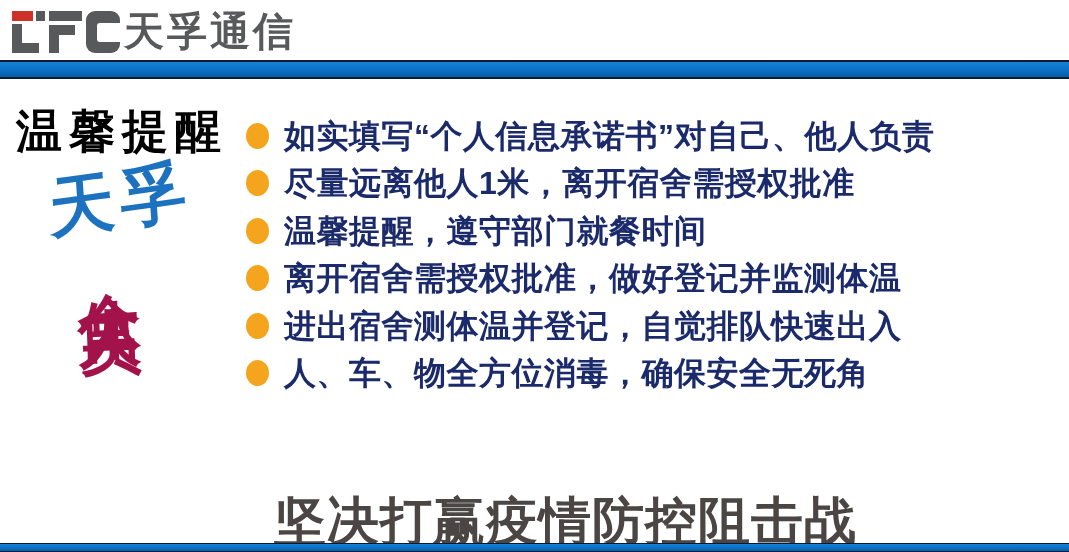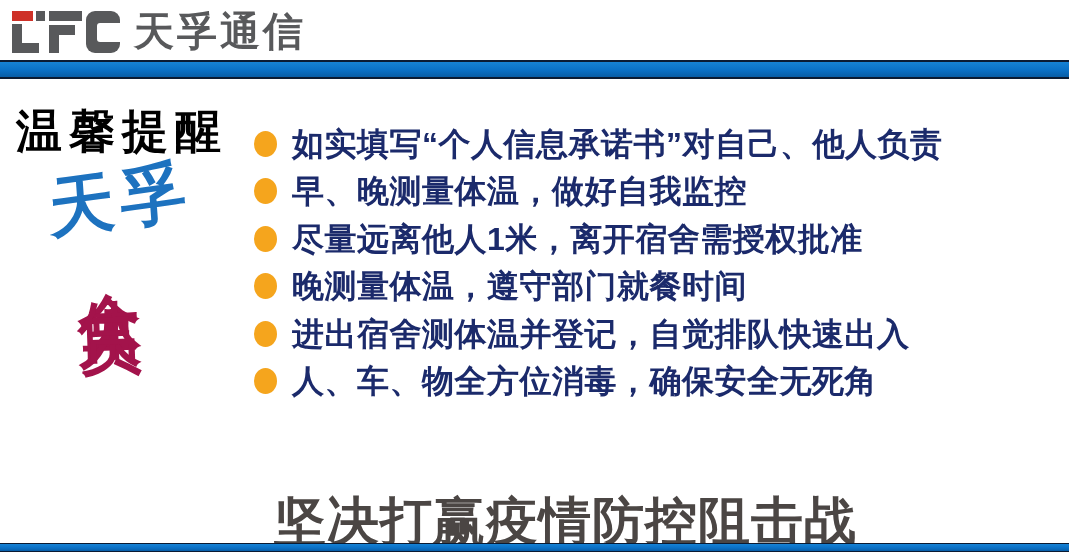--- a/index.html
+++ b/index.html
@@ -23,21 +23,20 @@
   .g1 .seg-tr{left:24px;top:2px;width:9px;height:10px;}
   .g1 .seg-stem{left:0;top:15px;width:10px;height:29px;}
   .g1 .seg-foot{left:0;top:34px;width:27px;height:10px;}
   .g2 .seg-top{left:0;top:2px;width:33px;height:10px;}
   .g2 .seg-mid{left:0;top:16px;width:26px;height:10px;}
   .g2 .seg-stem{left:0;top:16px;width:10px;height:28px;}
   .g3{width:34px;}
   .g3 .seg-c{left:0;top:2px;width:34px;height:42px;border-radius:9px;}
   .g3 .seg-hole{left:11px;top:14px;width:23px;height:19px;background:#fff;border-radius:3px 0 0 3px;}
   .company{
-    margin-left:10px;
     font-size:40px;font-weight:bold;line-height:44px;
     color:var(--logo-gray);letter-spacing:3px;white-space:nowrap;
   }
   
   .bar{
     position:absolute;left:0;width:1069px;
     background:linear-gradient(to bottom,#1682d4 0%,var(--accent-blue) 55%,#085da6 100%);
     border-top:2px solid var(--bar-edge);border-bottom:2px solid var(--bar-edge);
     box-sizing:border-box;
   }
@@ -57,21 +56,21 @@
     transform:rotate(-8deg) skewX(-4deg);transform-origin:left top;
   }
   .audience{
     position:absolute;left:76px;top:164px;
     writing-mode:vertical-rl;text-orientation:upright;
     font-size:62px;font-weight:bold;color:var(--audience-crimson);
     letter-spacing:8px;line-height:1;
     transform:rotate(-2deg);
   }
   .reminder-list{
-    position:absolute;left:238px;top:25px;margin:16px;padding:0;list-style:none;
+    position:absolute;left:238px;top:25px;margin:8px;padding:0;list-style:none;
   }
   .reminder{
     display:flex;align-items:center;height:47.5px;
   }
   .bullet{
     flex:0 0 auto;width:23px;height:26px;border-radius:50%;
     background:var(--bullet-orange);margin-right:15px;
   }
   .rtext{
     font-size:32px;font-weight:bold;color:var(--text-navy);
@@ -113,29 +112,29 @@
   <div class="title">温馨提醒</div>
   <div class="brand">天孚</div>
   <div class="audience">全体人员</div>
   <ul class="reminder-list">
       <li class="reminder">
         <span class="bullet"></span>
         <span class="rtext">如实填写“个人信息承诺书”对自己、他人负责</span>
       </li>
       <li class="reminder">
         <span class="bullet"></span>
-        <span class="rtext">早、晚测量体温，做好自我监控</span>
-      </li>
-      <li class="reminder">
-        <span class="bullet"></span>
         <span class="rtext">尽量远离他人1米，离开宿舍需授权批准</span>
       </li>
       <li class="reminder">
         <span class="bullet"></span>
-        <span class="rtext">晚测量体温，遵守部门就餐时间</span>
+        <span class="rtext">温馨提醒，遵守部门就餐时间</span>
+      </li>
+      <li class="reminder">
+        <span class="bullet"></span>
+        <span class="rtext">离开宿舍需授权批准，做好登记并监测体温</span>
       </li>
       <li class="reminder">
         <span class="bullet"></span>
         <span class="rtext">进出宿舍测体温并登记，自觉排队快速出入</span>
       </li>
       <li class="reminder">
         <span class="bullet"></span>
         <span class="rtext">人、车、物全方位消毒，确保安全无死角</span>
       </li>
     </ul>

